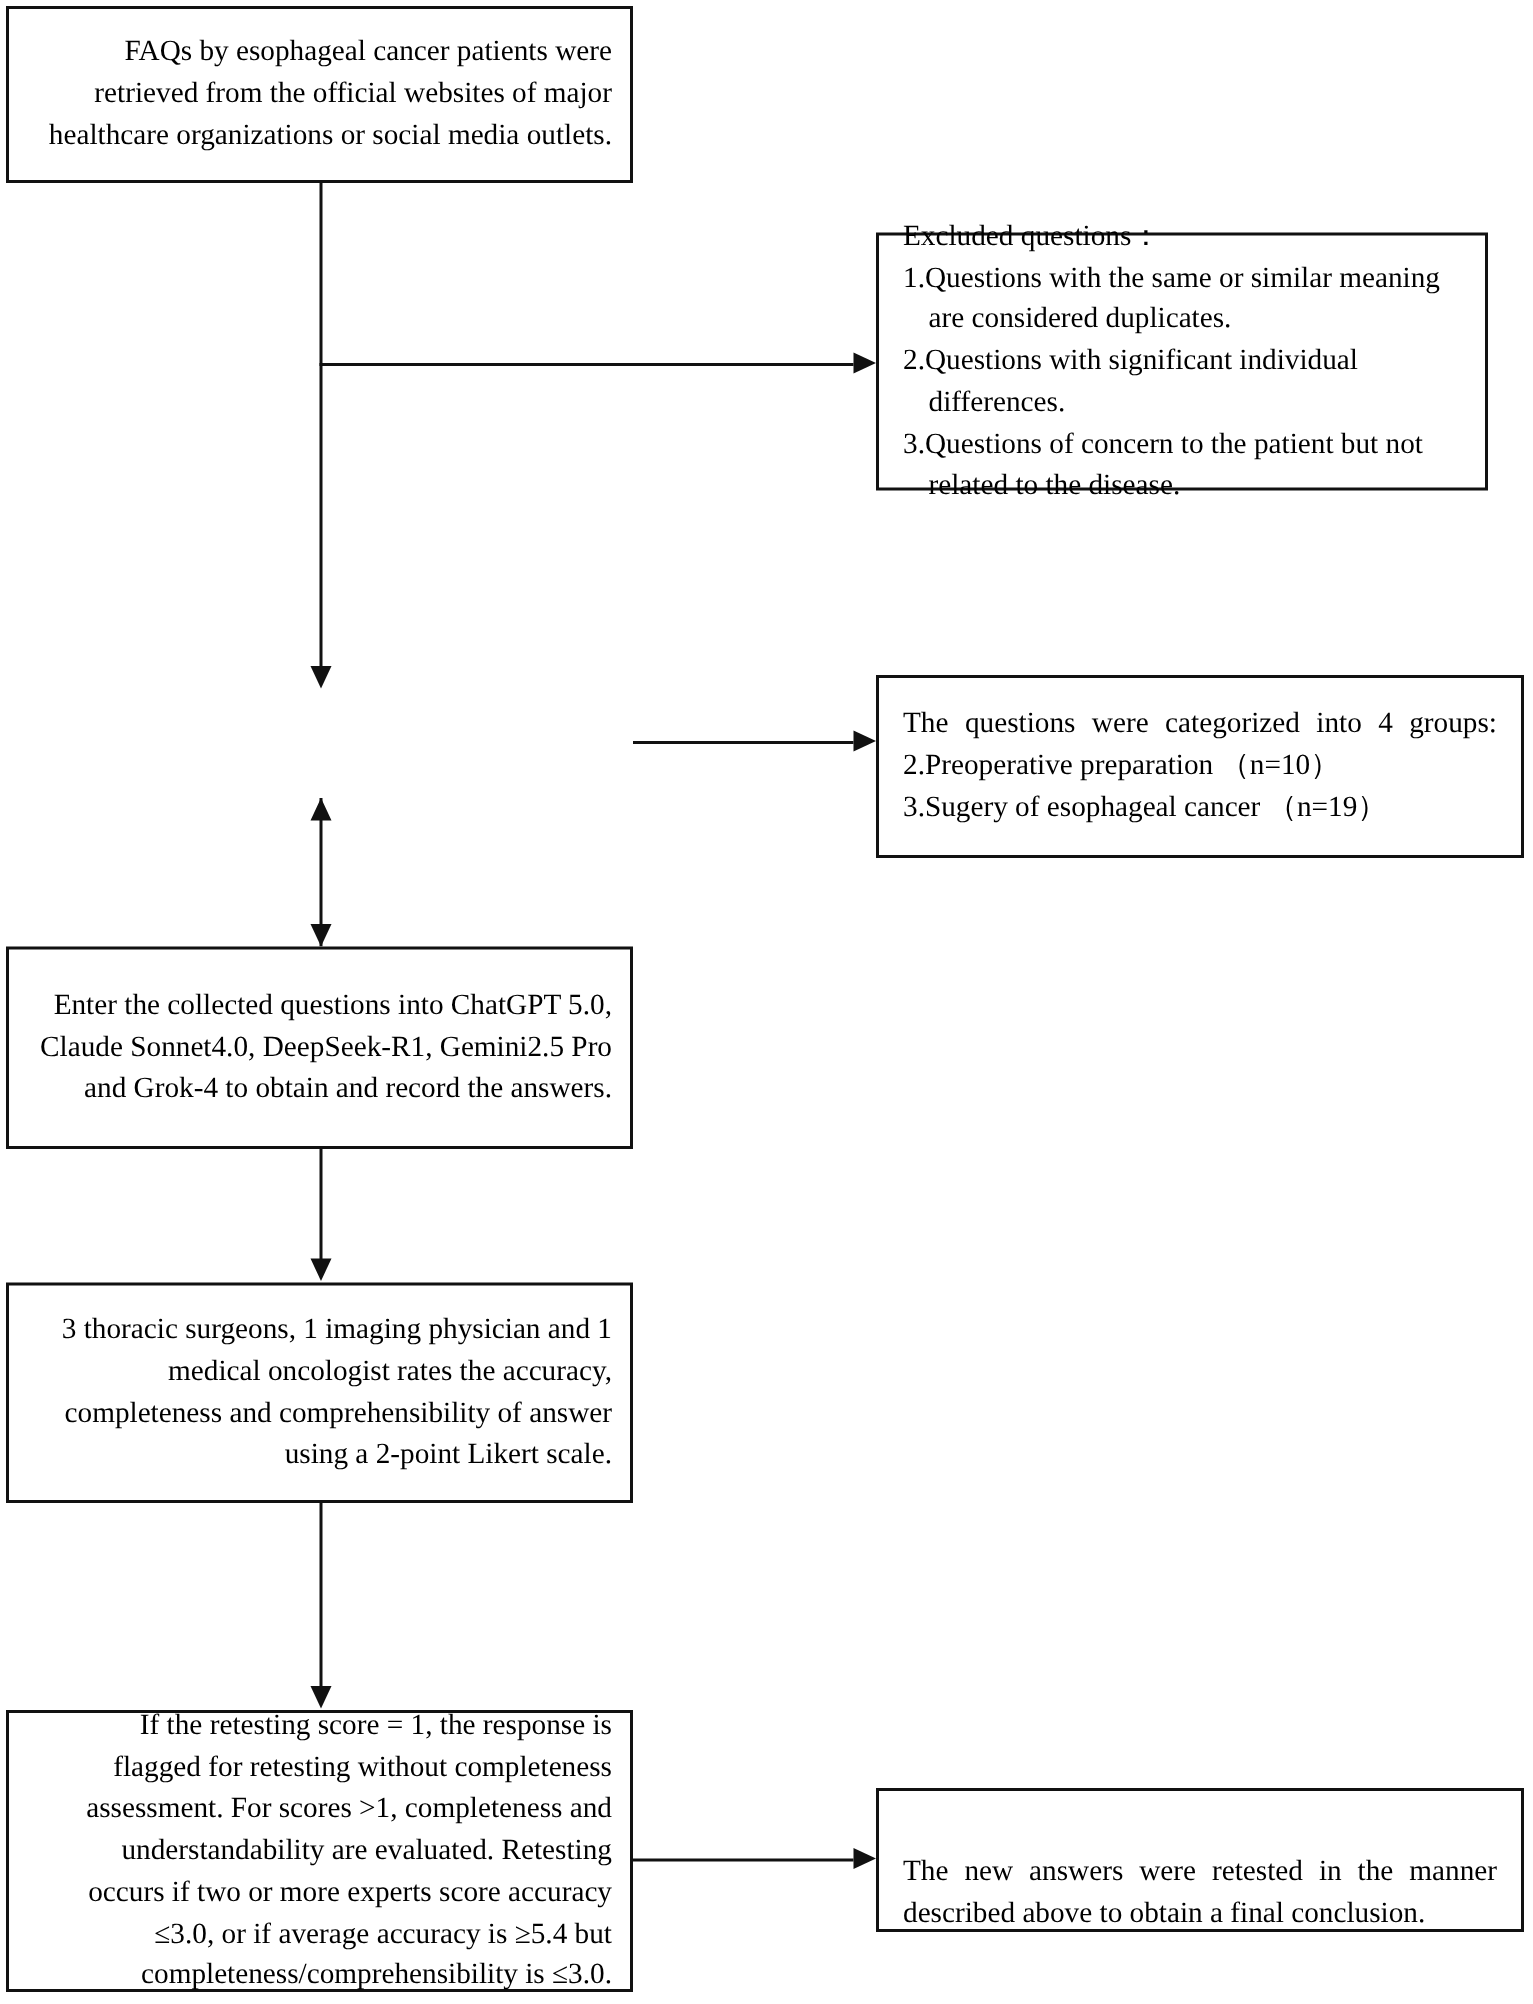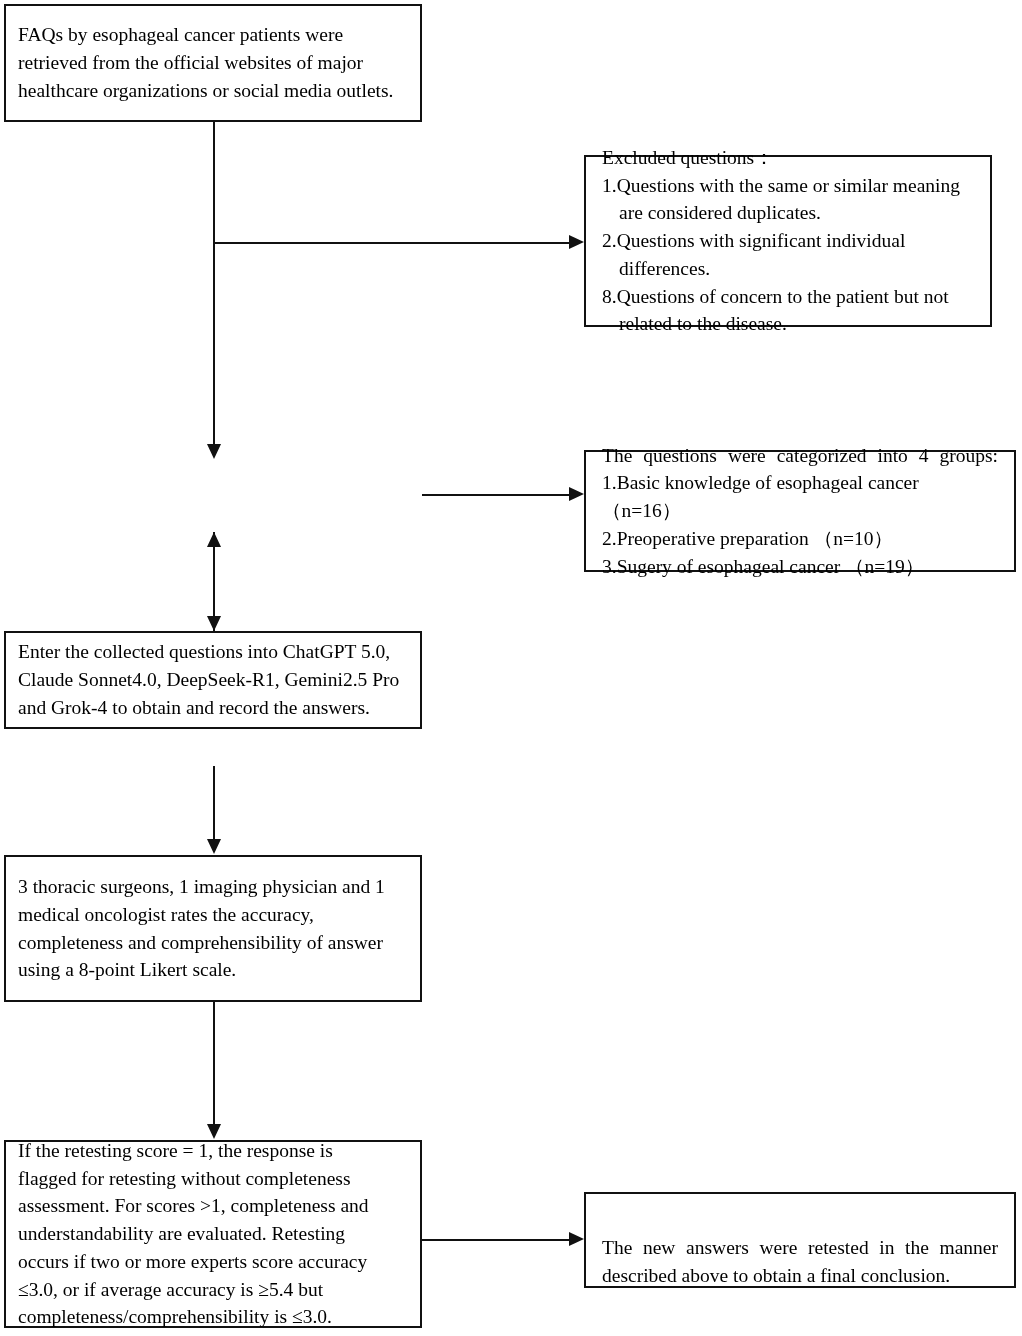--- a/index.html
+++ b/index.html
@@ -25,21 +25,21 @@
     align-items: center;
     justify-content: center;
   }
   .node .node-text {
     width: 100%;
     padding: 0 12px;
     box-sizing: border-box;
     font-size: 19.5px;
     line-height: 1.42;
   }
-  .tc { text-align: left; }
+  .tc { text-align: right; }
   .tl { text-align: left; }
   .tj { text-align: justify; text-align-last: left; }
   .tj-line { text-align: justify; text-align-last: justify; }
   .hang {
     display: block;
     padding-left: 17px;
     text-indent: -17px;
   }
   .flat { display: block; }
 
@@ -92,58 +92,57 @@
   <div class="arrow-down" style="left:206.5px; top:444px;"></div>
 
   <div class="hline" style="left:213px; top:242px; width:356px;"></div>
   <div class="arrow-right" style="left:569px; top:235px;"></div>
 
   <div class="node" style="left:584px; top:155px; width:408px; height:172px;">
     <div class="node-text tl" style="padding:0 16px;">
       <span class="flat">Excluded questions：</span>
       <span class="hang">1.Questions with the same or similar meaning are considered duplicates.</span>
       <span class="hang">2.Questions with significant individual differences.</span>
-      <span class="hang">8.Questions of concern to the patient but not related to the disease.</span>
+      <span class="hang">3.Questions of concern to the patient but not related to the disease.</span>
     </div>
   </div>
 
 
   <div class="hline" style="left:422px; top:494px; width:147px;"></div>
   <div class="arrow-right" style="left:569px; top:487px;"></div>
 
   <div class="node" style="left:584px; top:450px; width:432px; height:122px;">
     <div class="node-text tl" style="padding:0 16px;">
       <span class="flat tj-line">The questions were categorized into 4 groups:</span>
-      <span class="flat">1.Basic knowledge of esophageal cancer （n=16）</span>
       <span class="flat">2.Preoperative preparation （n=10）</span>
       <span class="flat">3.Sugery of esophageal cancer （n=19）</span>
     </div>
   </div>
 
   <div class="vline" style="left:213px; top:532px; height:99px;"></div>
   <div class="arrow-up" style="left:206.5px; top:532px;"></div>
   <div class="arrow-down" style="left:206.5px; top:616px;"></div>
 
-  <div class="node" style="left:4px; top:631px; width:418px; height:98px;">
+  <div class="node" style="left:4px; top:631px; width:418px; height:135px;">
     <div class="node-text tc">
       <span class="flat">Enter the collected questions into ChatGPT 5.0,</span>
       <span class="flat">Claude Sonnet4.0, DeepSeek-R1, Gemini2.5 Pro</span>
       <span class="flat">and Grok-4 to obtain and record the answers.</span>
     </div>
   </div>
 
   <div class="vline" style="left:213px; top:766px; height:74px;"></div>
   <div class="arrow-down" style="left:206.5px; top:839px;"></div>
 
   <div class="node" style="left:4px; top:855px; width:418px; height:147px;">
     <div class="node-text tc">
       <span class="flat">3 thoracic surgeons, 1 imaging physician and 1</span>
       <span class="flat">medical oncologist rates the accuracy,</span>
       <span class="flat">completeness and comprehensibility of answer</span>
-      <span class="flat">using a 8-point Likert scale.</span>
+      <span class="flat">using a 2-point Likert scale.</span>
     </div>
   </div>
 
   <div class="vline" style="left:213px; top:1002px; height:123px;"></div>
   <div class="arrow-down" style="left:206.5px; top:1124px;"></div>
 
   <div class="node" style="left:4px; top:1140px; width:418px; height:188px;">
     <div class="node-text tc">
       <span class="flat">If the retesting score = 1, the response is</span>
       <span class="flat">flagged for retesting without completeness</span>

